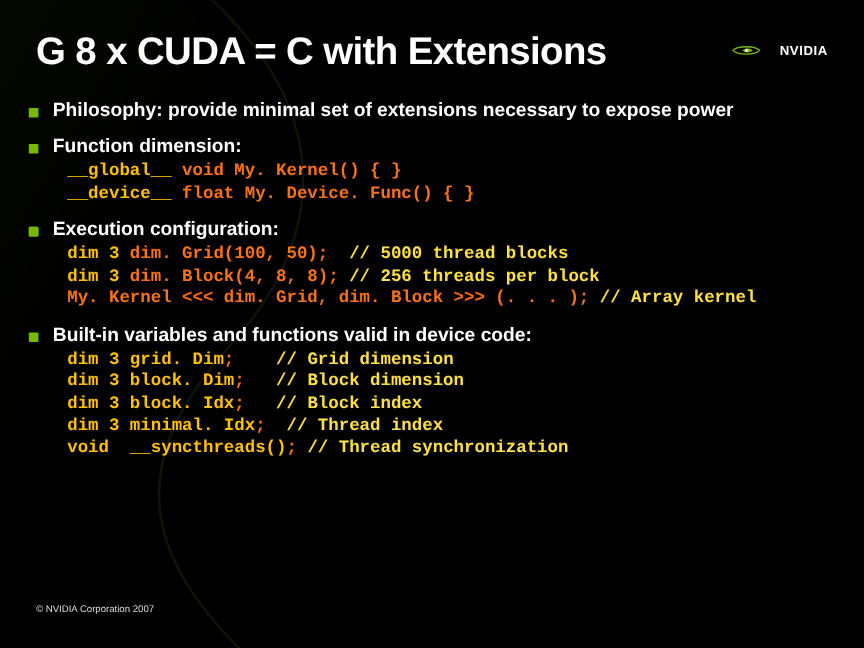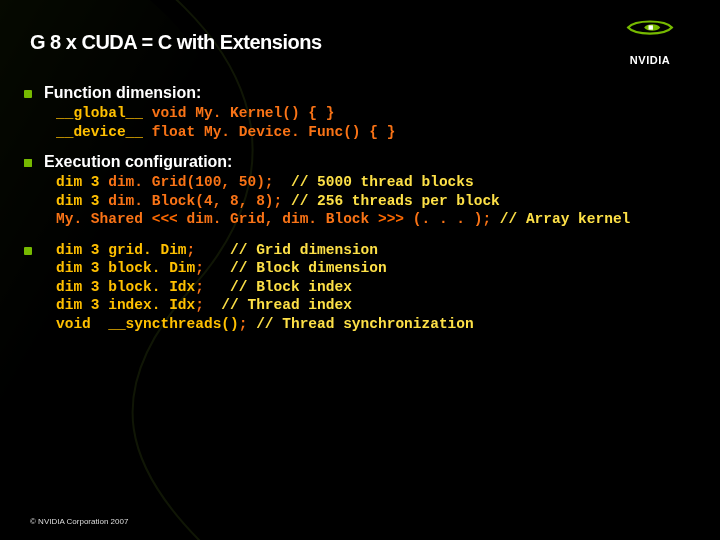--- a/index.html
+++ b/index.html
@@ -25,30 +25,30 @@
     position: relative;
     padding: 18px 30px 10px 30px;
   }
   .title-row {
     display: flex;
     align-items: center;
     justify-content: space-between;
     margin-bottom: 18px;
   }
   h1 {
-    font-size: 20px;
+    font-size: 32px;
     font-weight: bold;
     color: #fff;
     letter-spacing: -0.5px;
   }
   .logo {
     width: 80px;
     height: 48px;
     display: flex;
-    flex-direction: column;
+    flex-direction: row;
     align-items: center;
     justify-content: center;
     gap: 16px;
   }
   .logo-eye {
     width: 64px;
     height: 26px;
   }
   .logo-text {
     font-size: 11px;
@@ -90,21 +90,21 @@
     font-weight: bold;
     padding-left: 12px;
   }
   .kw { color: #ffc000; }
   .cm { color: #fde047; }
   .launch { color: #ff6a00; }
   .pl { color: #f97316; }
   .copyright {
     position: absolute;
     left: 30px;
-    bottom: 14px;
+    bottom: 28px;
     font-size: 8px;
     color: #ddd;
   }
 </style>
 </head>
 <body>
 
 <svg class="bg-swoosh" viewBox="0 0 500 580">
   <defs>
     <linearGradient id="g1" x1="0" y1="0" x2="1" y2="1">
@@ -124,35 +124,39 @@
         <path d="M 2 13 C 12 2, 52 2, 62 13 C 52 24, 12 24, 2 13 Z" fill="none" stroke="#76b900" stroke-width="3"></path>
         <path d="M 24 13 C 28 7, 42 7, 46 13 C 42 19, 28 19, 24 13 Z" fill="#76b900"></path>
         <rect x="30" y="10" width="6" height="6" fill="#fff"></rect>
       </svg>
       <div class="logo-text">NVIDIA</div>
     </div>
   </div>
 
   <ul class="bullets">
       <li>
+        <div class="section-h">Philosophy: provide minimal set of extensions necessary to expose power</div>
+      </li>
+      <li>
         <div class="section-h">Function dimension:</div>
         <div class="code"><span class="kw">__global__</span><span class="pl"> void My. Kernel() { }</span>
 <span class="kw">__device__</span><span class="pl"> float My. Device. Func() { }</span></div>
       </li>
       <li>
       </li>
       <li>
         <div class="section-h">Execution configuration:</div>
         <div class="code"><span class="kw">dim 3</span><span class="pl"> dim. Grid(100, 50);  </span><span class="cm">// 5000 thread blocks</span>
 <span class="kw">dim 3</span><span class="pl"> dim. Block(4, 8, 8); </span><span class="cm">// 256 threads per block</span>
-<span class="pl">My. Shared </span><span class="launch">&lt;&lt;&lt;</span><span class="pl"> dim. Grid, dim. Block </span><span class="launch">&gt;&gt;&gt;</span><span class="pl"> (. . . ); </span><span class="cm">// Array kernel</span></div>
+<span class="pl">My. Kernel </span><span class="launch">&lt;&lt;&lt;</span><span class="pl"> dim. Grid, dim. Block </span><span class="launch">&gt;&gt;&gt;</span><span class="pl"> (. . . ); </span><span class="cm">// Array kernel</span></div>
       </li>
       <li>
+        <div class="section-h">Built-in variables and functions valid in device code:</div>
         <div class="code"><span class="kw">dim 3</span><span class="pl"> </span><span class="kw">grid. Dim</span><span class="pl">;    </span><span class="cm">// Grid dimension</span>
 <span class="kw">dim 3</span><span class="pl"> </span><span class="kw">block. Dim</span><span class="pl">;   </span><span class="cm">// Block dimension</span>
 <span class="kw">dim 3</span><span class="pl"> </span><span class="kw">block. Idx</span><span class="pl">;   </span><span class="cm">// Block index</span>
-<span class="kw">dim 3</span><span class="pl"> </span><span class="kw">index. Idx</span><span class="pl">;  </span><span class="cm">// Thread index</span>
+<span class="kw">dim 3</span><span class="pl"> </span><span class="kw">minimal. Idx</span><span class="pl">;  </span><span class="cm">// Thread index</span>
 <span class="kw">void </span><span class="pl"> </span><span class="kw">__syncthreads()</span><span class="pl">; </span><span class="cm">// Thread synchronization</span></div>
       </li>
     </ul>
 </div>
 
 <div class="copyright">© NVIDIA Corporation 2007</div>
 
 </body></html>

